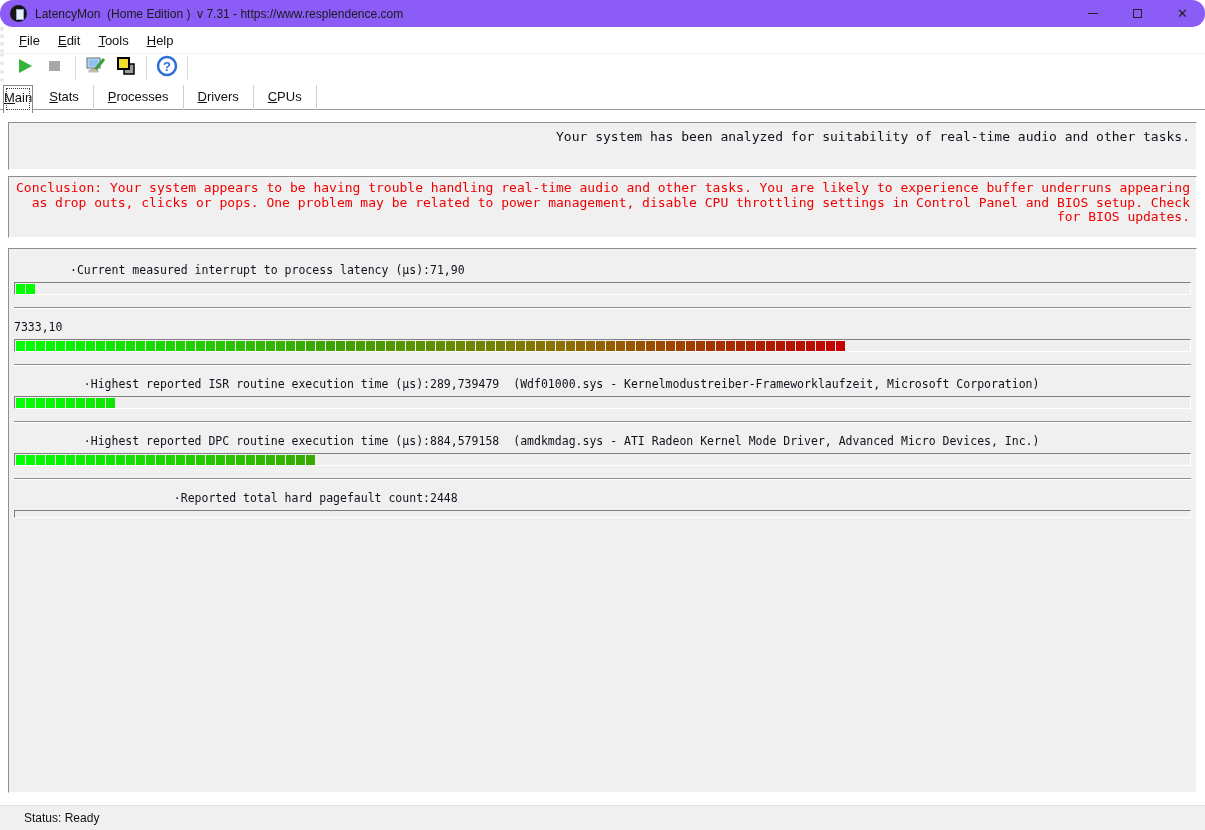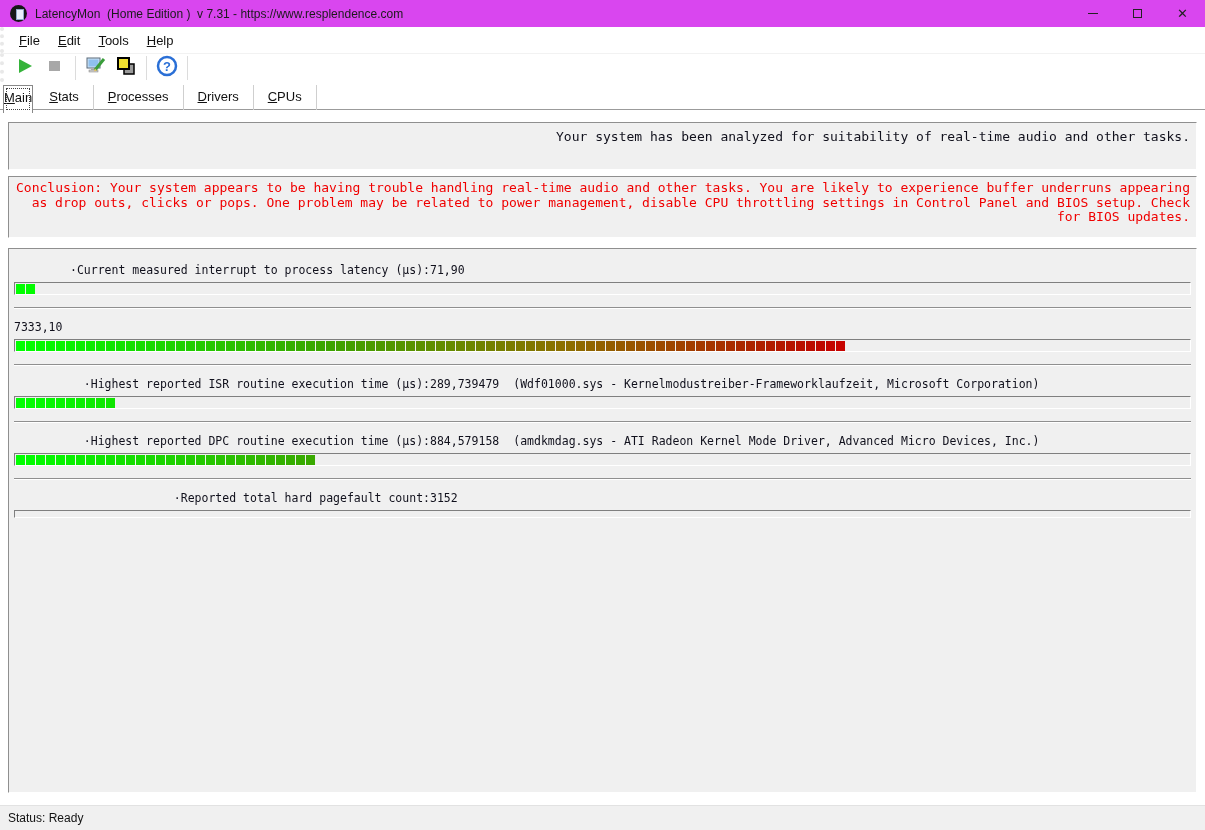--- a/index.html
+++ b/index.html
@@ -1,20 +1,20 @@
 <!DOCTYPE html>
 <html><head>
 <meta charset="utf-8">
 <style>
   * { box-sizing: border-box; margin: 0; padding: 0; }
   html,body { width:1205px; height:830px; overflow:hidden; }
   body { font-family:"Liberation Sans", sans-serif; background:#ffffff; color:#000; }
 
   
-  .titlebar { height:27px; background:#d946ef; display:flex; align-items:center; padding-left:10px; }
+  .titlebar { height:27px; background:#8b5cf6; display:flex; align-items:center; padding-left:10px;border-radius:13px; }
   .app-icon { width:17px; height:17px; border-radius:50%; background:#161616; position:relative; flex:0 0 auto; }
   .app-icon::after { content:""; position:absolute; left:6px; top:4px; width:6px; height:9px; background:#e9eefb; border:1px solid #8fa6c8; }
   .title-text { margin-left:8px; font-size:12px; color:#1a1a1a; white-space:pre; }
   .win-controls { margin-left:auto; display:flex; height:100%; }
   .win-btn { width:45px; height:100%; display:flex; align-items:center; justify-content:center; cursor:default; }
   .glyph-min { width:10px; height:1px; background:#222; display:block; }
   .glyph-max { width:9px; height:9px; border:1px solid #222; display:block; }
   .glyph-close { font-size:13px; color:#222; line-height:1; }
 
   
@@ -51,21 +51,21 @@
   .mlabel-line { height:18px; line-height:18px; padding:0 5px; display:flex; white-space:pre; }
   .mlabel { width:416px; flex:0 0 auto; }
   .mvalue { flex:0 0 auto; }
   .mdetail { margin-left:14px; flex:0 0 auto; }
   .mtrack { margin:3px 5px 0; height:13px; background:#efefef; border:1px solid; border-color:#7f7f7f #ffffff #ffffff #7f7f7f; position:relative; }
   .mtrack.short { height:8px; }
   .mseg { position:absolute; top:1px; height:10px; width:9px; }
   .mgroove { margin:12px 5px 0; height:2px; border-top:1px solid #8f8f8f; border-bottom:1px solid #ffffff; }
 
   
-  .statusbar { height:25px; background:#f0f0f0; border-top:1px solid #e2e2e2; display:flex; align-items:center; padding-left:8px; font-size:12px; color:#111; }
+  .statusbar { height:25px; background:#f0f0f0; border-top:1px solid #e2e2e2; display:flex; align-items:center; padding-left:24px; font-size:12px; color:#111; }
 </style>
 </head>
 <body>
 
 <div class="titlebar">
   <div class="app-icon"></div>
   <span class="title-text">LatencyMon  (Home Edition )  v 7.31 - https://www.resplendence.com</span>
   <div class="win-controls">
     <div class="win-btn">
         <span class="glyph-min"></span>
@@ -288,21 +288,21 @@
           <div class="mseg" style="left: 241px; width: 9px; background: rgb(48, 184, 0);"></div>
           <div class="mseg" style="left: 251px; width: 9px; background: rgb(49, 181, 0);"></div>
           <div class="mseg" style="left: 261px; width: 9px; background: rgb(51, 178, 0);"></div>
           <div class="mseg" style="left: 271px; width: 9px; background: rgb(53, 175, 0);"></div>
           <div class="mseg" style="left: 281px; width: 9px; background: rgb(55, 172, 0);"></div>
           <div class="mseg" style="left: 291px; width: 9px; background: rgb(57, 169, 0);"></div>
         </div>
         <div class="mgroove"></div>
       </div>
       <div class="mrow">
-        <div class="mlabel-line"><span class="mlabel">·Reported total hard pagefault count:</span><span class="mvalue">3152</span></div>
+        <div class="mlabel-line"><span class="mlabel">·Reported total hard pagefault count:</span><span class="mvalue">2448</span></div>
         <div class="mtrack short"></div>
       </div>
     </div>
 
 </div>
 
 <div class="statusbar">
   <span>Status: Ready</span>
 </div>
 

